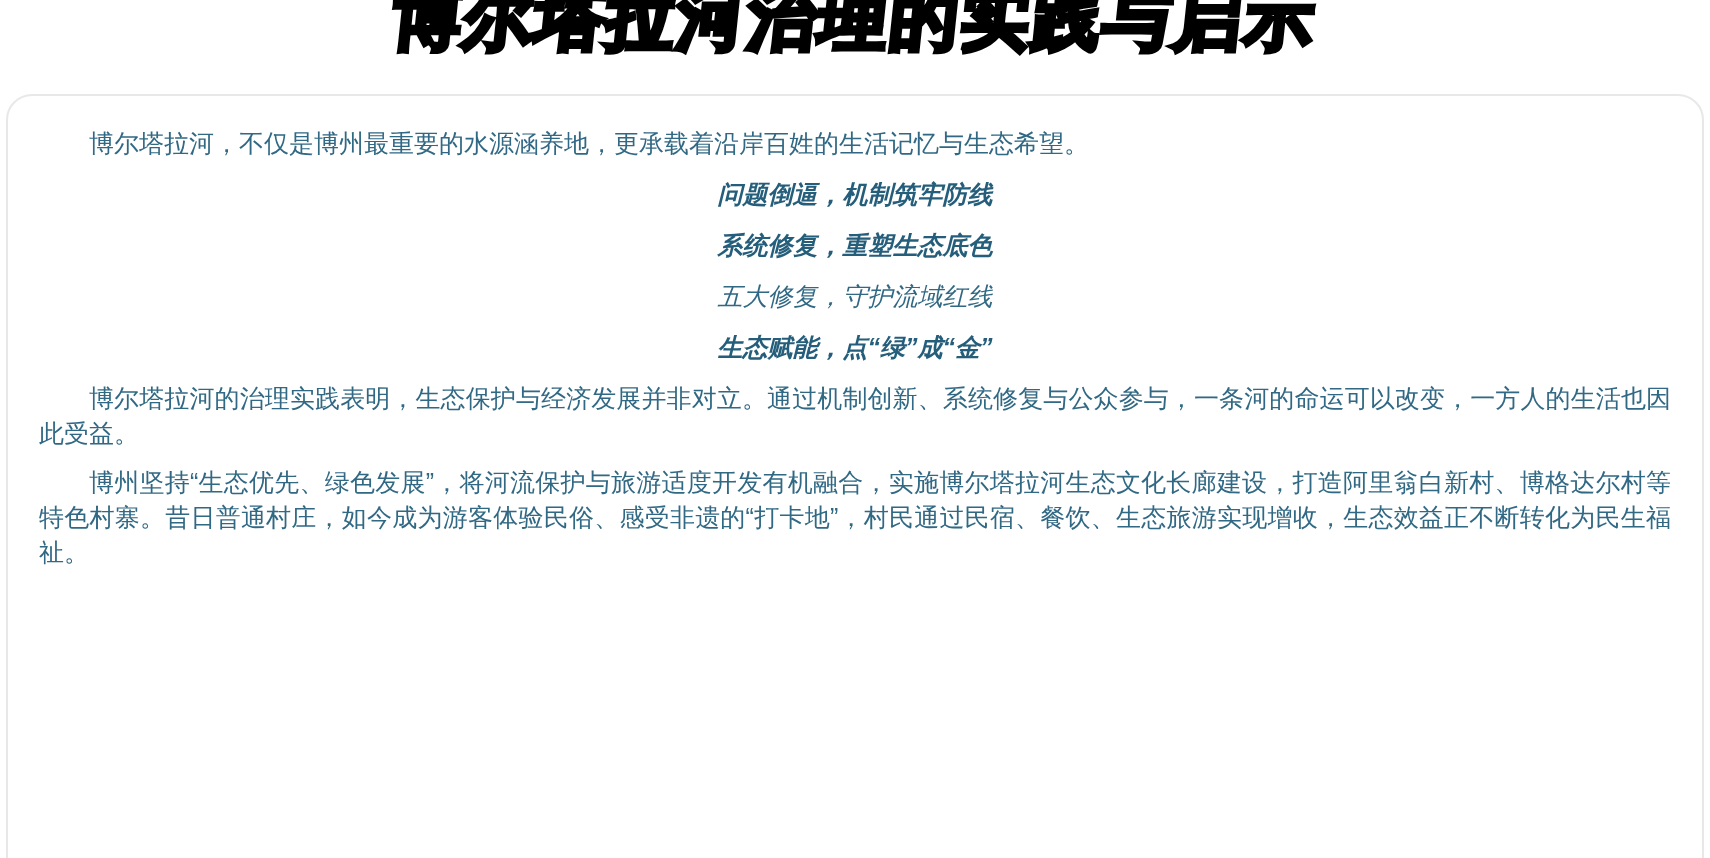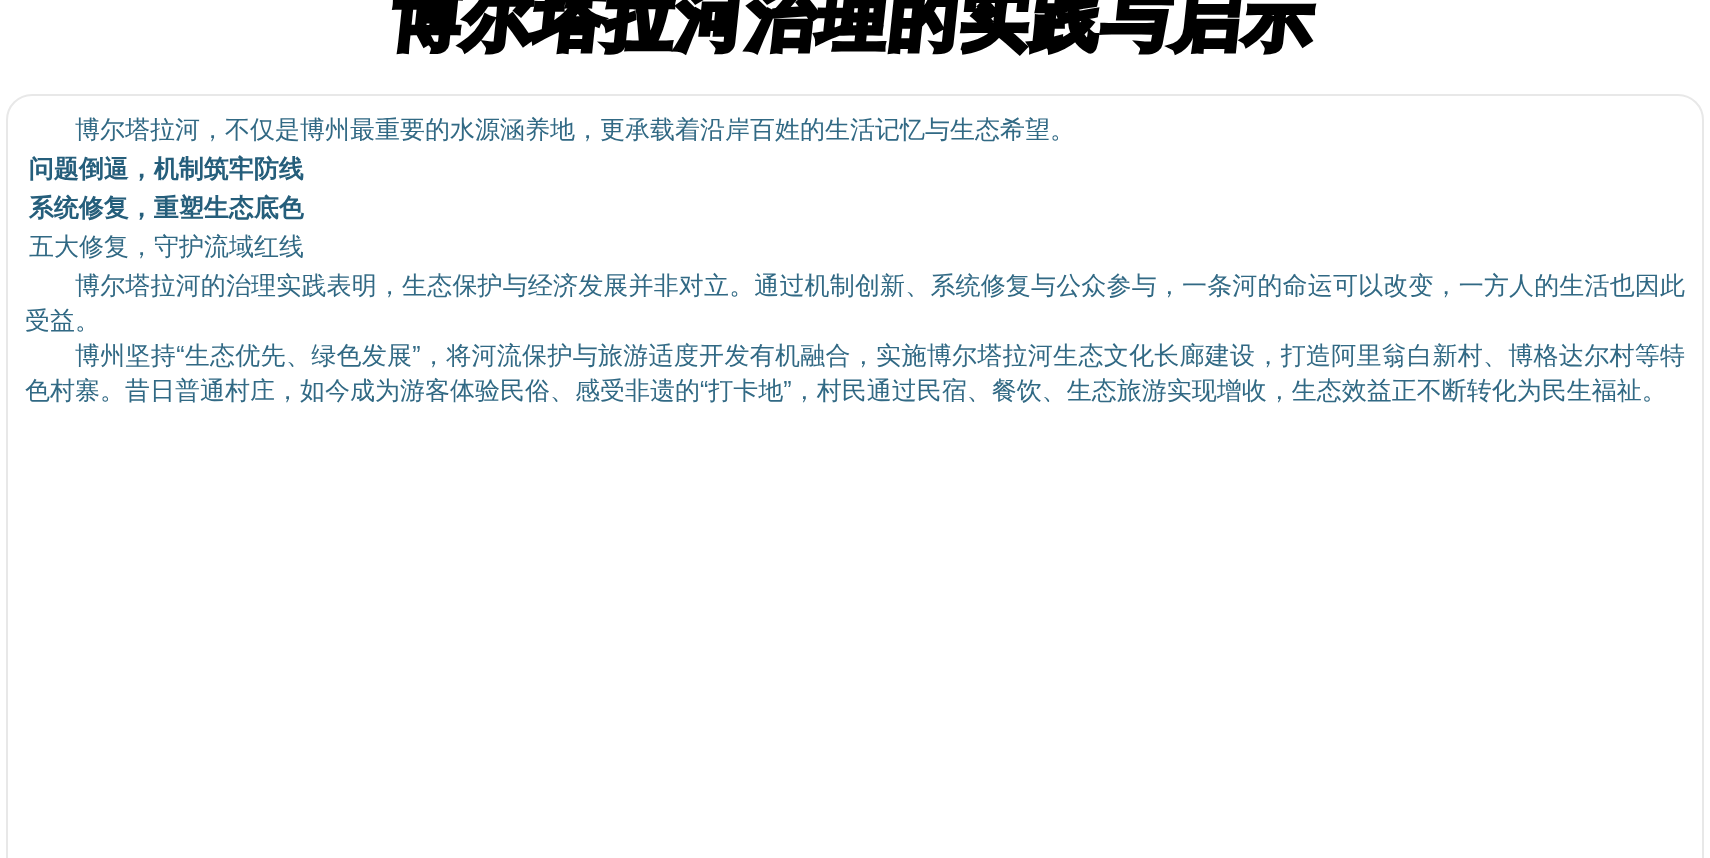--- a/index.html
+++ b/index.html
@@ -31,35 +31,36 @@
   }
   .card{
     margin:36px 6px 0 6px;
     border:2px solid var(--card-border);
     border-radius:26px;
     padding:16px 17px 40px 17px;
     height:800px;
     background:var(--page-bg);
   }
   .para{
-    margin:0;
+    margin:14px;
     text-indent:2em;
     text-align:justify;
     font-size:25px;
     line-height:35px;
     color:var(--body-text);
     font-weight:300;
   }
   .heading{
-    margin:4px;
-    text-align:left;
+    margin:16px;
+    text-align:center;
     font-size:25px;
     line-height:35px;
     color:var(--heading-text);
     font-weight:bold;
+    font-style:italic;
   }
   .heading.light{
     font-weight:300;
     color:var(--body-text);
   }
 </style>
 </head>
 <body>
 
 <div class="page">
@@ -73,19 +74,20 @@
 
     <h2 class="heading">问题倒逼，机制筑牢防线</h2>
 
 
     <h2 class="heading">系统修复，重塑生态底色</h2>
 
 
     <h2 class="heading light">五大修复，守护流域红线</h2>
 
 
+    <h2 class="heading">生态赋能，点“绿”成“金”</h2>
 
     <p class="para">博尔塔拉河的治理实践表明，生态保护与经济发展并非对立。通过机制创新、系统修复与公众参与，一条河的命运可以改变，一方人的生活也因此受益。</p>
 
     <p class="para">博州坚持“生态优先、绿色发展”，将河流保护与旅游适度开发有机融合，实施博尔塔拉河生态文化长廊建设，打造阿里翁白新村、博格达尔村等特色村寨。昔日普通村庄，如今成为游客体验民俗、感受非遗的“打卡地”，村民通过民宿、餐饮、生态旅游实现增收，生态效益正不断转化为民生福祉。</p>
 
   </div>
 </div>
 
 </body></html>

